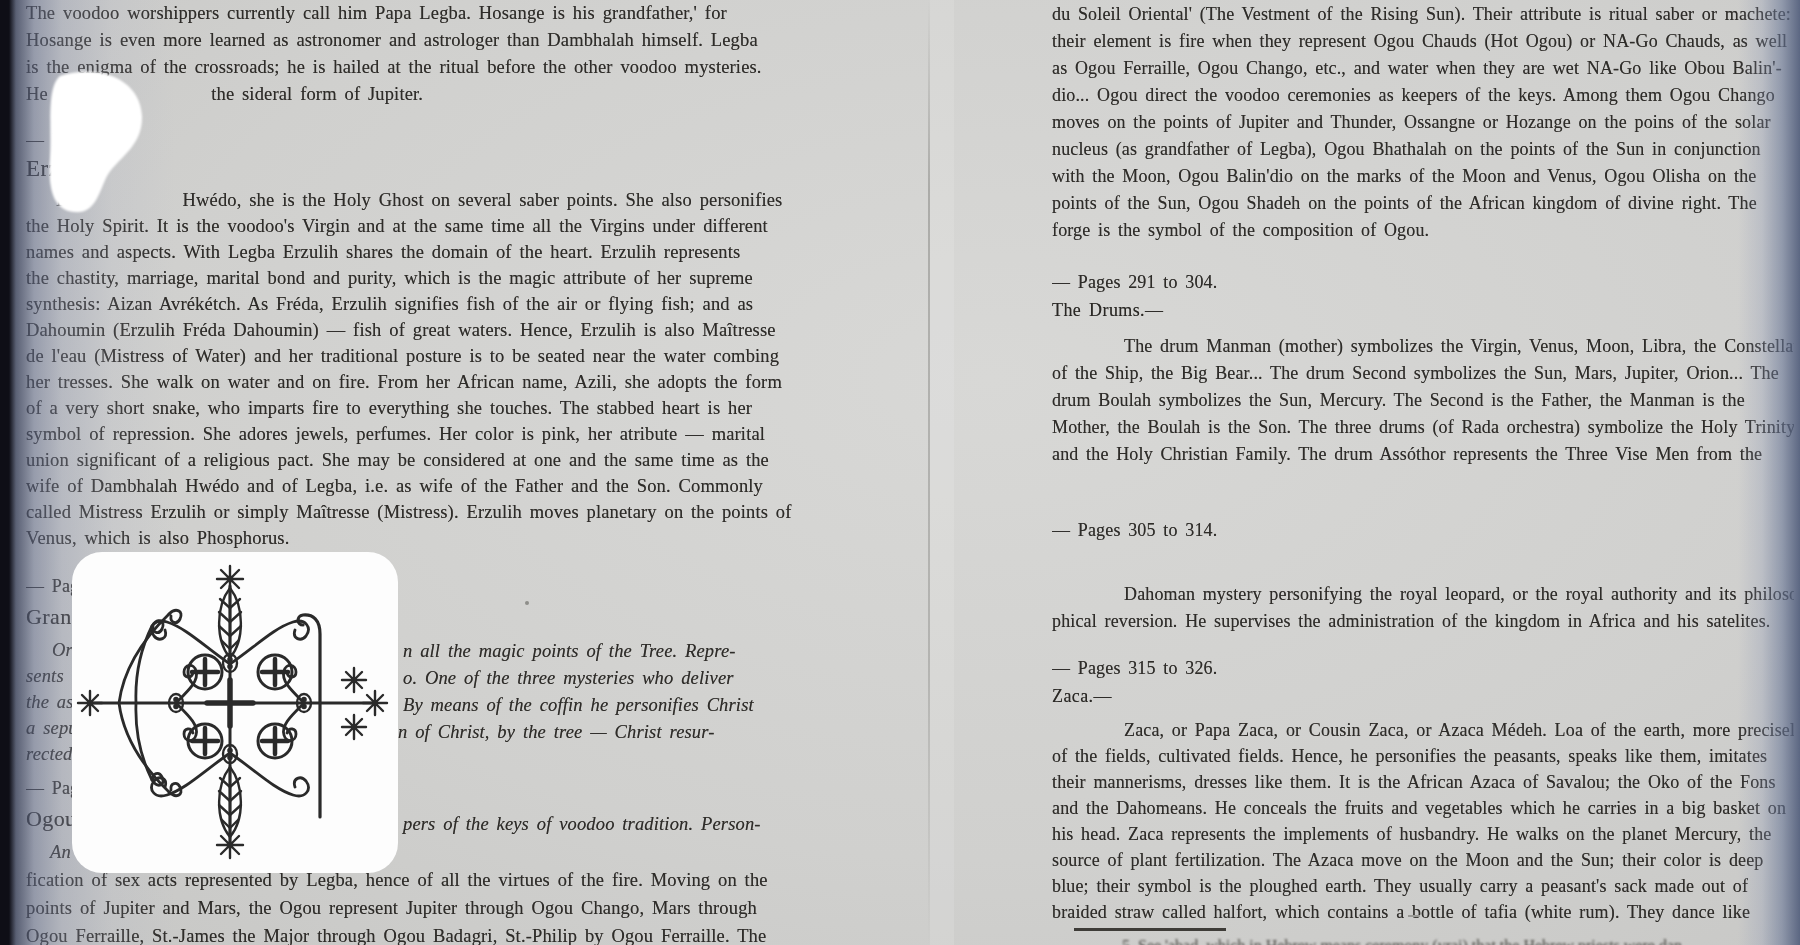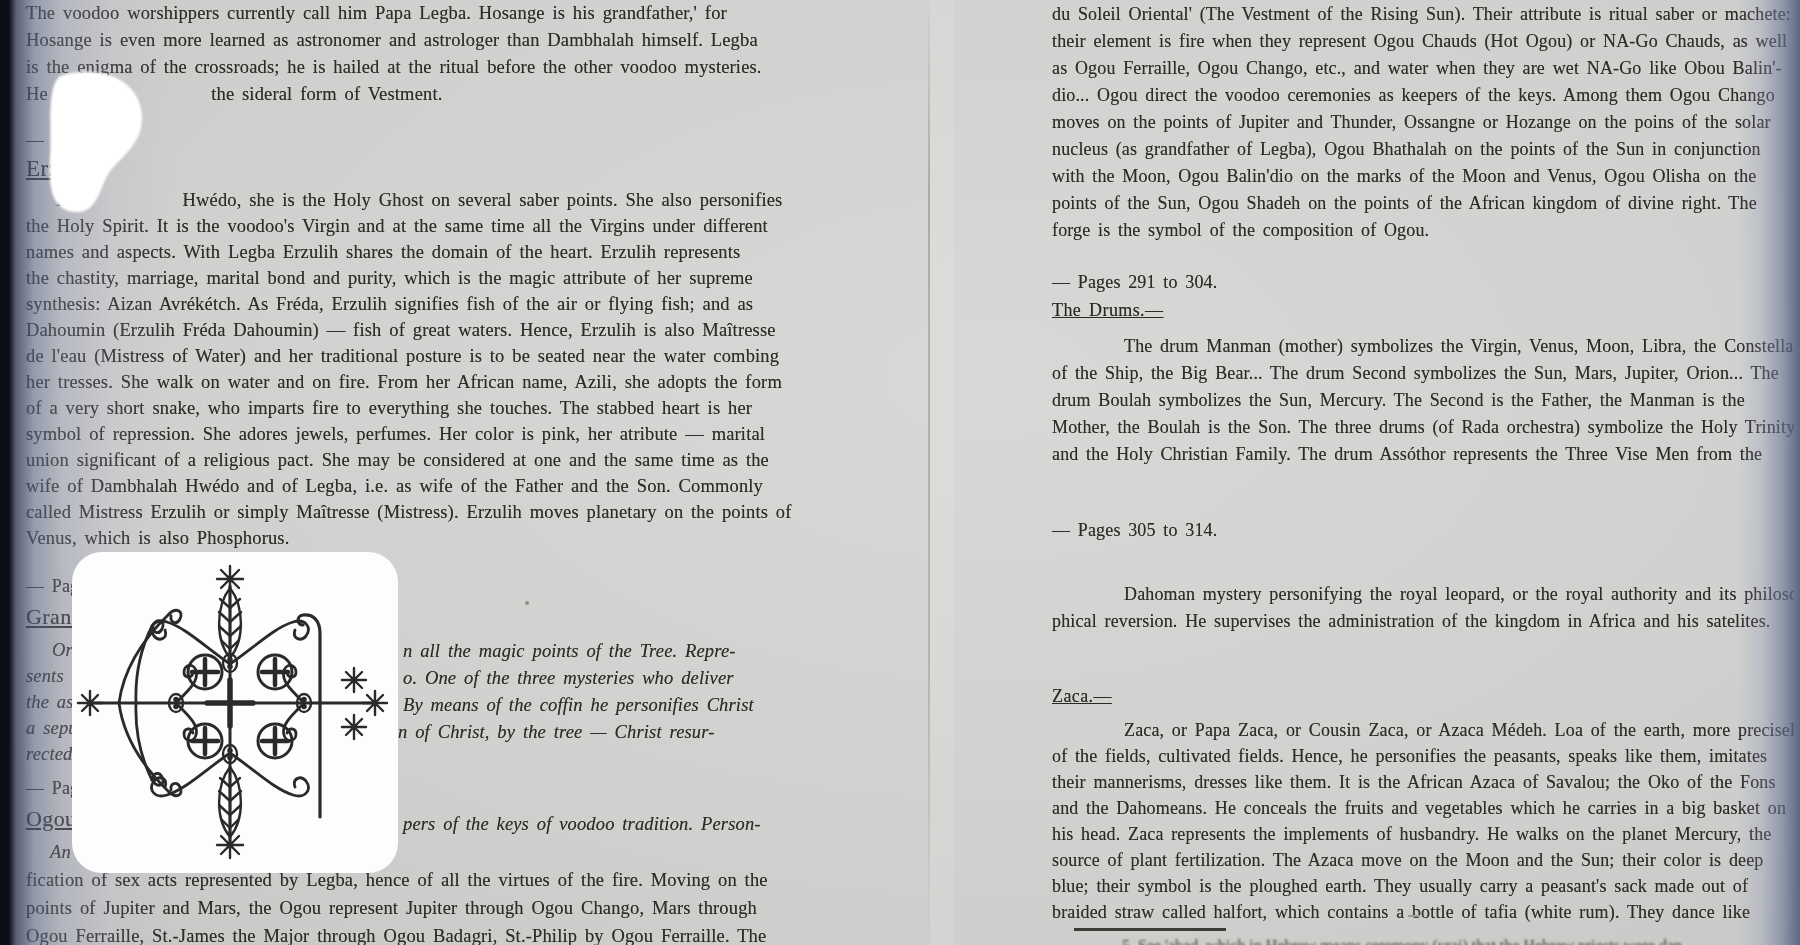--- a/index.html
+++ b/index.html
@@ -12,21 +12,21 @@
   .col{position:absolute;top:0;bottom:0;overflow:hidden;filter:blur(0.35px);}
   #col-left{left:26px;width:800px;}
   #col-right{left:1052px;width:742px;}
   .pline{
     position:absolute;left:0;right:0;white-space:nowrap;
     font-size:18.5px;letter-spacing:0.15px;word-spacing:3px;
     text-shadow:0 0 0.6px rgba(50,48,44,0.55);
   }
   #col-right .pline{font-size:18px;}
   .pages-label{font-size:18px;}
-  .heading{font-size:23px;letter-spacing:0.4px;color:#2a2825;text-decoration:underline;}
+  .heading{font-size:23px;letter-spacing:0.4px;color:#2a2825;}
   .gap{display:inline-block;}
   .ind{display:inline-block;}
   .frag{right:auto;font-style:italic;}
   
   .edge-left{
     position:absolute;left:0;top:0;bottom:0;width:175px;z-index:40;pointer-events:none;
     background:linear-gradient(90deg,
       #0e0e16 0px, #0e0e16 9px,
       rgba(58,66,92,0.78) 16px,
       rgba(100,110,142,0.52) 34px,
@@ -66,21 +66,21 @@
 </style>
 </head>
 <body>
 
 <div class="col" id="col-left">
 
   <div class="pline" style="top:3px">The voodoo worshippers currently call him Papa Legba. Hosange is his grandfather,' for</div>
   <div class="pline" style="top:30px">Hosange is even more learned as astronomer and astrologer than Dambhalah himself. Legba</div>
   <div class="pline" style="top:57px">is the enigma of the crossroads; he is hailed at the ritual before the other voodoo mysteries.</div>
   <div class="pline" style="top:84px">
-    <span>He rules the</span><span class="gap" style="width:88px"></span><span>the sideral form of Vestment.</span>
+    <span>He rules the</span><span class="gap" style="width:88px"></span><span>the sideral form of Jupiter.</span>
   </div>
 
   <div class="pline pages-label" style="top:130px">— Pages 2</div>
   <div class="pline heading" style="top:156px">Erzulih.</div>
 
   <div class="pline" style="top:190px">
     <span class="ind" style="width:30px"></span><span>Like</span><span class="gap" style="width:92px"></span><span>Hwédo, she is the Holy Ghost on several saber points. She also personifies</span>
   </div>
   <div class="pline" style="top:216px">the Holy Spirit. It is the voodoo's Virgin and at the same time all the Virgins under different</div>
   <div class="pline" style="top:242px">names and aspects. With Legba Erzulih shares the domain of the heart. Erzulih represents</div>
@@ -139,20 +139,21 @@
   <div class="pline" style="top:363px">of the Ship, the Big Bear... The drum Second symbolizes the Sun, Mars, Jupiter, Orion... The</div>
   <div class="pline" style="top:390px">drum Boulah symbolizes the Sun, Mercury. The Second is the Father, the Manman is the</div>
   <div class="pline" style="top:417px">Mother, the Boulah is the Son. The three drums (of Rada orchestra) symbolize the Holy Trinity</div>
   <div class="pline" style="top:444px">and the Holy Christian Family. The drum Assóthor represents the Three Vise Men from the</div>
 
   <div class="pline pages-label" style="top:520px">— Pages 305 to 314.</div>
 
   <div class="pline" style="top:584px"><span class="ind" style="width:72px"></span><span>Dahoman mystery personifying the royal leopard, or the royal authority and its philoso-</span></div>
   <div class="pline" style="top:611px">phical reversion. He supervises the administration of the kingdom in Africa and his satelites.</div>
 
+  <div class="pline pages-label" style="top:658px">— Pages 315 to 326.</div>
   <div class="pline heading" style="top:686px">Zaca.—</div>
 
   <div class="pline" style="top:720px"><span class="ind" style="width:72px"></span><span>Zaca, or Papa Zaca, or Cousin Zaca, or Azaca Médeh. Loa of the earth, more precisely</span></div>
   <div class="pline" style="top:746px">of the fields, cultivated fields. Hence, he personifies the peasants, speaks like them, imitates</div>
   <div class="pline" style="top:772px">their mannerisms, dresses like them. It is the African Azaca of Savalou; the Oko of the Fons</div>
   <div class="pline" style="top:798px">and the Dahomeans. He conceals the fruits and vegetables which he carries in a big basket on</div>
   <div class="pline" style="top:824px">his head. Zaca represents the implements of husbandry. He walks on the planet Mercury, the</div>
   <div class="pline" style="top:850px">source of plant fertilization. The Azaca move on the Moon and the Sun; their color is deep</div>
   <div class="pline" style="top:876px">blue; their symbol is the ploughed earth. They usually carry a peasant's sack made out of</div>
   <div class="pline" style="top:902px">braided straw called halfort, which contains a bottle of tafia (white rum). They dance like</div>

